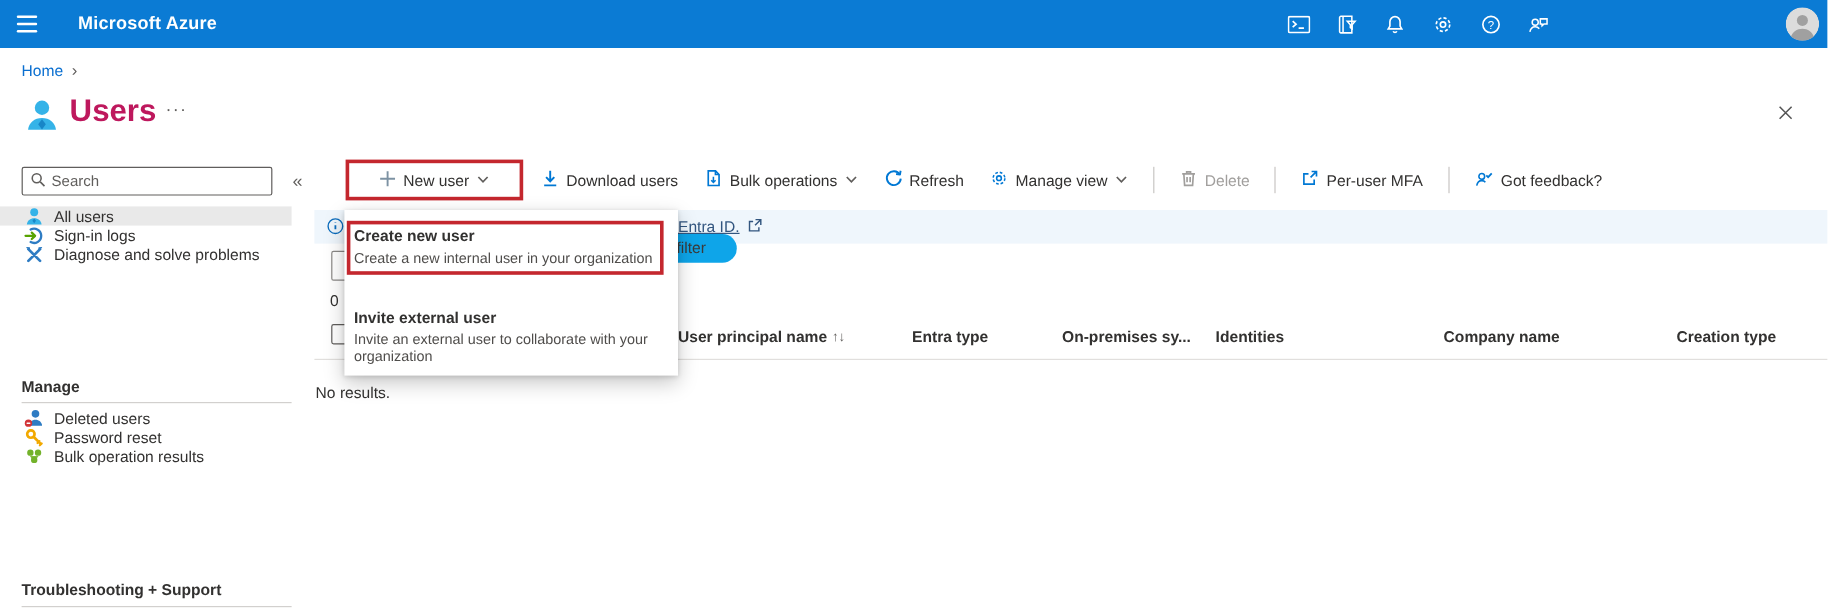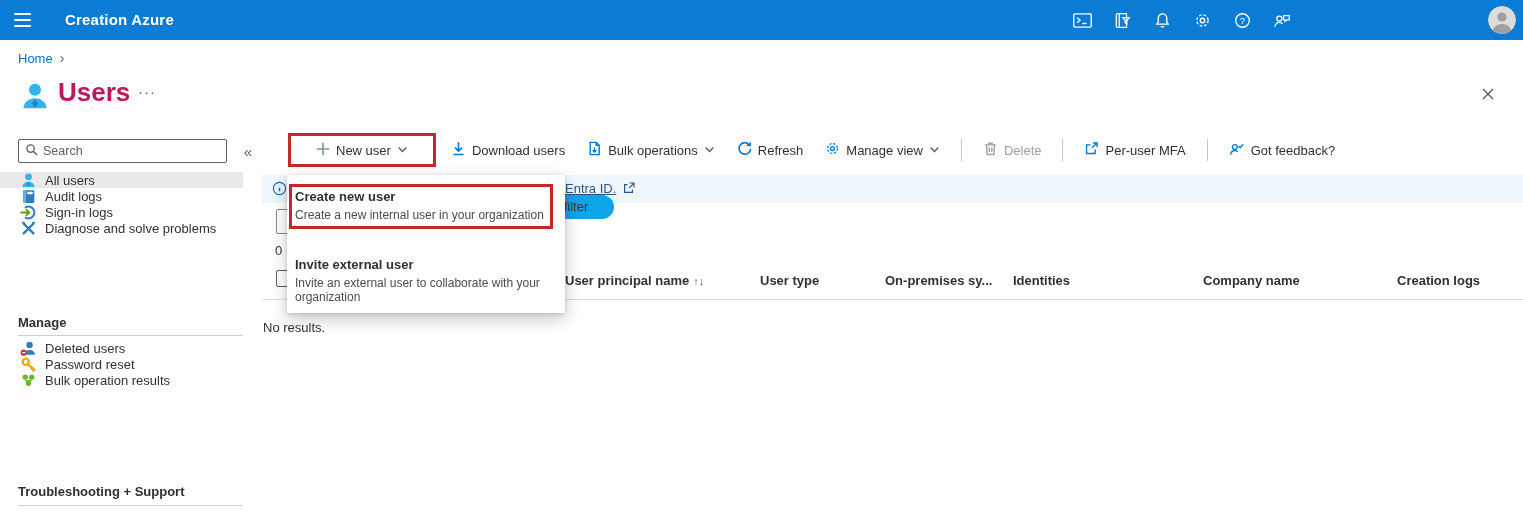--- a/index.html
+++ b/index.html
@@ -80,21 +80,21 @@
 <body>
 
 <div class="topbar">
   <button class="hamburger">
       <i>
         <span></span>
         <span></span>
         <span></span>
       </i>
     </button>
-  <div class="brand">Creation Azure</div>
+  <div class="brand">Microsoft Azure</div>
   <div class="topicons">
     <button class="topicon">
         <svg width="19" height="15" viewBox="0 0 18 14" fill="none" stroke="#fff" stroke-width="1.3">
           <rect x=".7" y=".7" width="16.6" height="12.6" rx="1"></rect>
           <path d="M4 4.3l2.7 2.4L4 9"></path>
           <path d="M8.7 9.8h4.2"></path>
         </svg>
       </button>
     <button class="topicon">
         <svg width="17" height="17" viewBox="0 0 16 16" fill="none" stroke="#fff" stroke-width="1.2">
@@ -168,30 +168,20 @@
         <svg width="17" height="17" viewBox="0 0 16 16">
           <circle cx="8" cy="4.6" r="3.1" fill="#35b3e8"></circle>
           <path d="M2.2 14.2c.3-3.1 2.7-5 5.8-5s5.5 1.9 5.8 5z" fill="#35b3e8"></path>
           <path d="M8 9.4l1.4 1.9L8 13.2l-1.4-1.9z" fill="#1886c7"></path>
         </svg>
       </span>
     <span>All users</span>
   </div>
   <div class="nav-item">
     <span class="nicon">
-        <svg width="17" height="17" viewBox="0 0 16 16">
-          <rect x="3" y="2" width="10.5" height="12.2" rx="1.3" fill="#2e7cc3"></rect>
-          <rect x="3" y="2" width="2.8" height="12.2" fill="#6aaede"></rect>
-          <rect x="6.8" y="3.6" width="5.2" height="2.2" rx=".4" fill="#fff"></rect>
-        </svg>
-      </span>
-    <span>Audit logs</span>
-  </div>
-  <div class="nav-item">
-    <span class="nicon">
         <svg width="17" height="17" viewBox="0 0 16 16" fill="none">
           <path d="M5.2 3.1a5.6 5.6 0 1 1 0 9.8" stroke="#2e7cc3" stroke-width="1.8" stroke-linecap="round"></path>
           <path d="M1.2 8h7" stroke="#57a300" stroke-width="1.8" stroke-linecap="round"></path>
           <path d="M6.1 5.5L8.7 8l-2.6 2.5" stroke="#57a300" stroke-width="1.8" stroke-linecap="round" stroke-linejoin="round"></path>
         </svg>
       </span>
     <span>Sign-in logs</span>
   </div>
   <div class="nav-item">
     <span class="nicon">
@@ -331,33 +321,33 @@
 <div class="pill">filter</div>
 <div class="partial-count">0</div>
 <div class="stub-checkbox"></div>
 
 <div class="thead-line"></div>
 <div class="th" style="left:565px">
   <span>User principal name</span>
   <span class="sort">↑↓</span>
 </div>
 <div class="th" style="left:760px">
-    <span>User type</span>
+    <span>Entra type</span>
   </div>
 <div class="th" style="left:885px">
     <span>On-premises sy...</span>
   </div>
 <div class="th" style="left:1013px">
     <span>Identities</span>
   </div>
 <div class="th" style="left:1203px">
     <span>Company name</span>
   </div>
 <div class="th" style="left:1397px">
-    <span>Creation logs</span>
+    <span>Creation type</span>
   </div>
 <div class="no-results">No results.</div>
 
 <div class="dropdown">
   <div class="dd-item dd-item1">
     <div class="dd-title">Create new user</div>
     <div class="dd-desc">Create a new internal user in your organization</div>
   </div>
   <div class="red-rect"></div>
   <div class="dd-item dd-item2">

